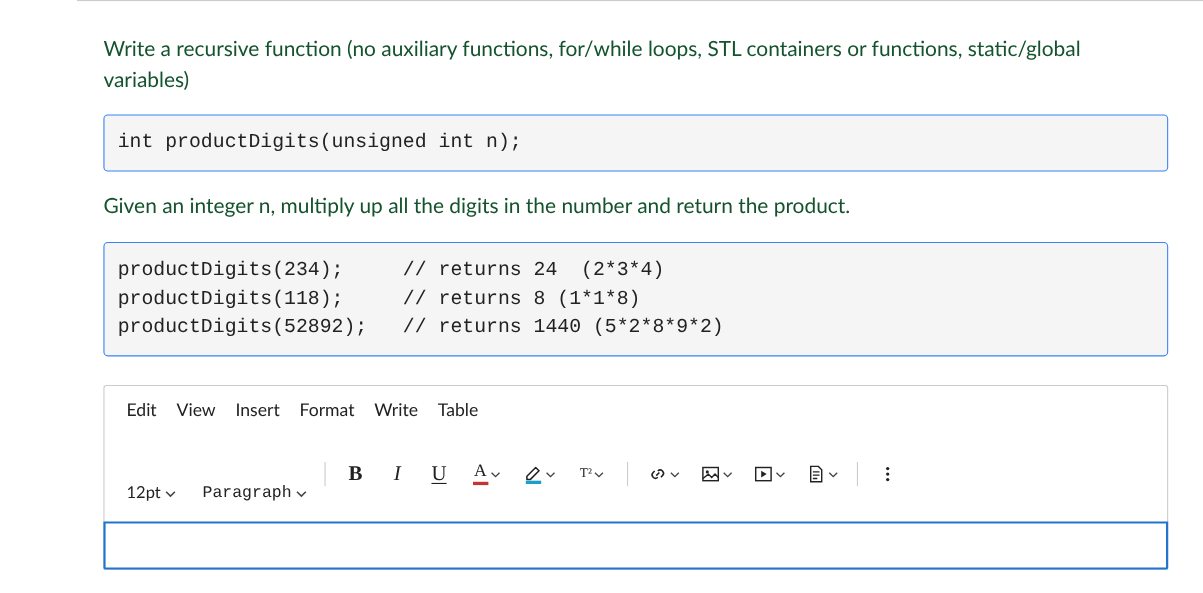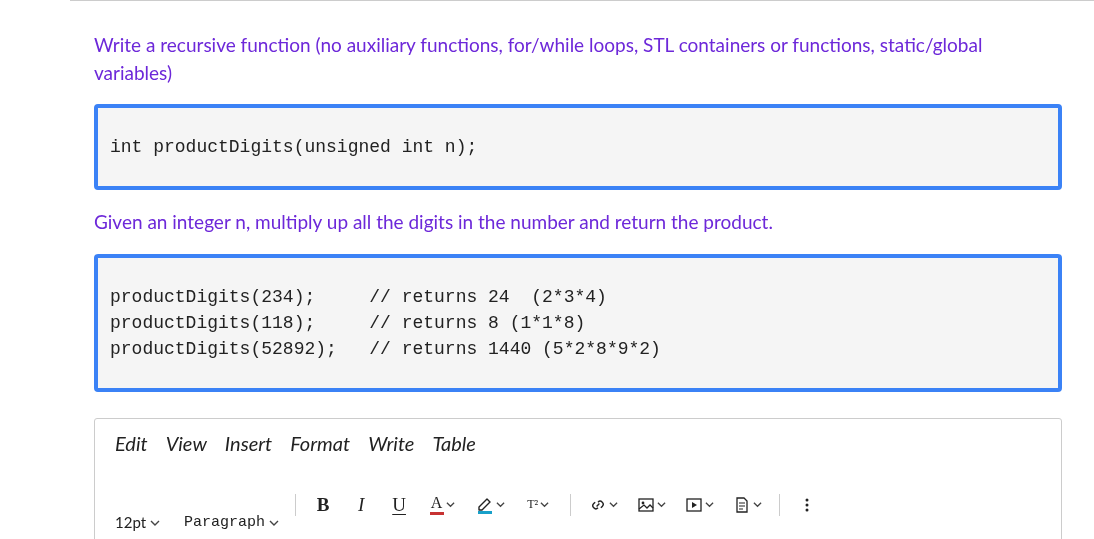--- a/index.html
+++ b/index.html
@@ -16,46 +16,45 @@
     border-top: 1px solid #ccc;
     margin-left: 70px;
     margin-right: 0;
   }
   .content {
     padding: 30px 32px 0 94px;
   }
   .prompt-text {
     margin: 0 0 18px 0;
     font-size: 19px;
-    color: #6d28d9;
+    color: #14532d;
   }
   .code-block {
     background: #f5f5f5;
-    border: 4px solid #3b82f6;
+    border: 1px solid #3b82f6;
     border-radius: 4px;
-    padding: 26px 12px;
+    padding: 12px 12px;
     font-family: "Consolas", "Menlo", "Courier New", monospace;
     font-size: 18px;
     color: #222;
     margin: 0 0 18px 0;
     white-space: pre;
     overflow-x: auto;
   }
   .editor-frame {
     border: 1px solid #ccc;
     border-radius: 3px 3px 0 0;
     margin-top: 26px;
   }
   .menu-bar {
     display: flex;
     gap: 18px;
     padding: 10px 20px;
-    font-size: 20px;
-    color: #222;
-    font-style: italic;
+    font-size: 16px;
+    color: #222;
   }
   .menu-item {
     cursor: pointer;
   }
   .toolbar {
     display: flex;
     align-items: center;
     gap: 4px;
     padding: 4px 14px 10px 14px;
     font-size: 15px;

